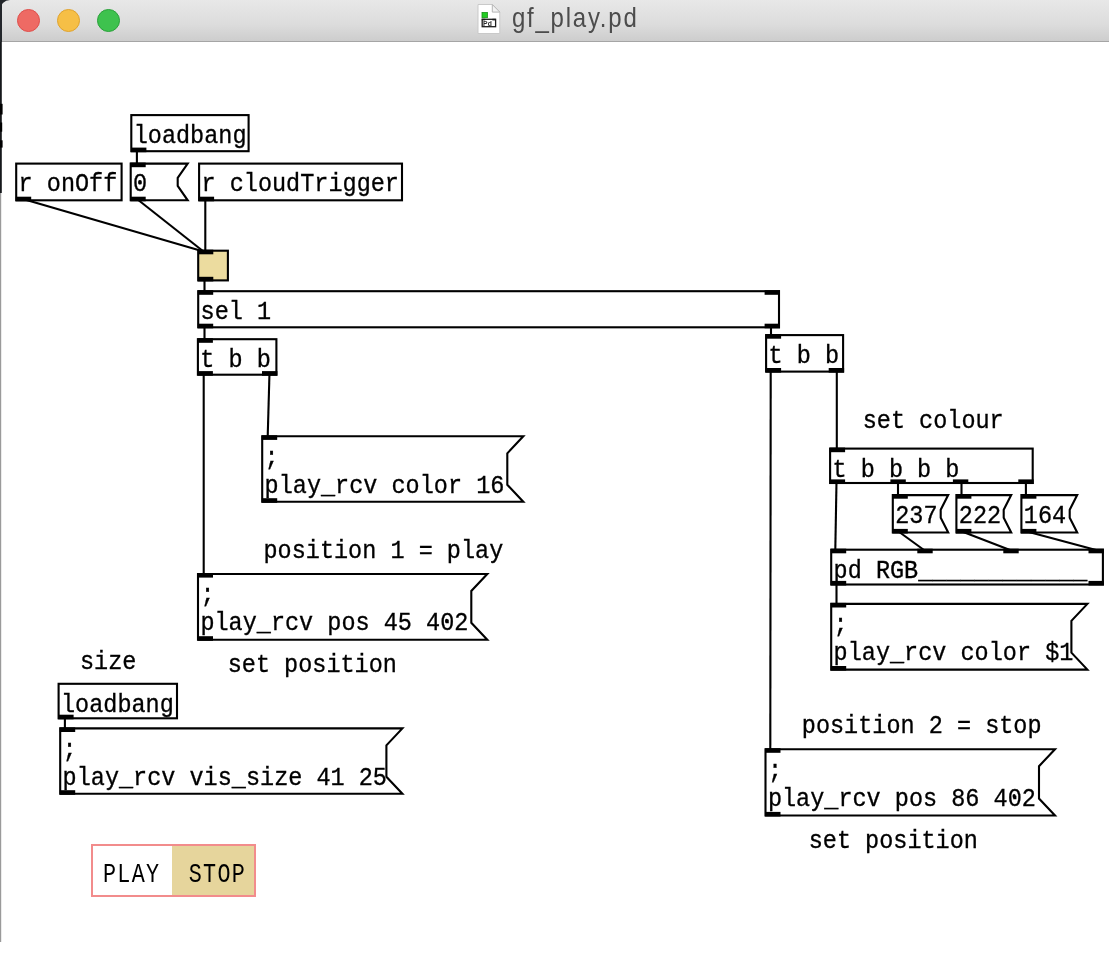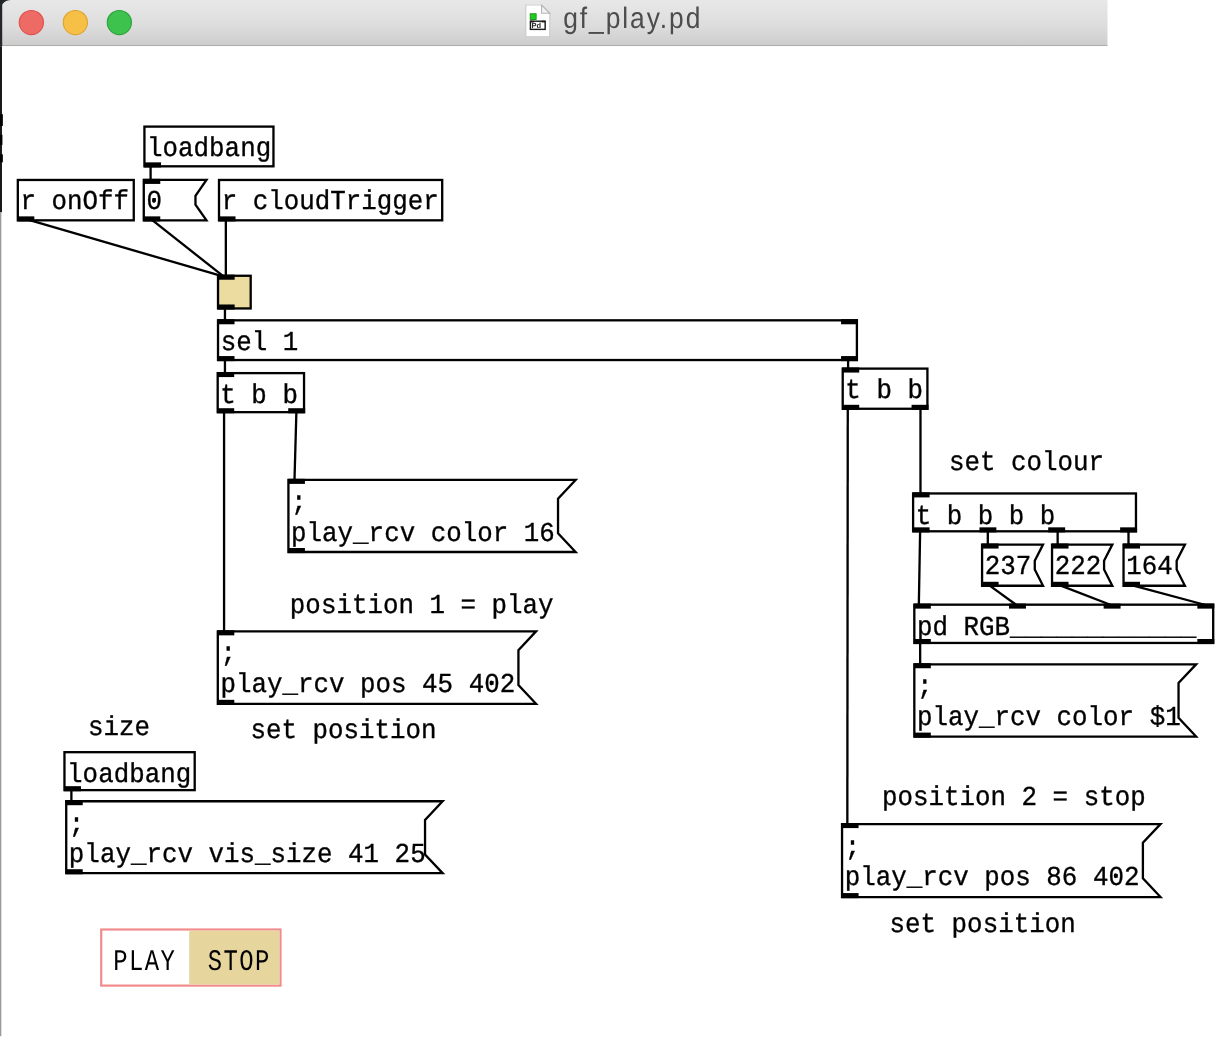--- a/index.html
+++ b/index.html
@@ -1,18 +1,18 @@
 <!DOCTYPE html>
 <html><head><meta charset="utf-8">
 <style>
   html,body{margin:0;padding:0;background:#fff;}
   #page{position:relative;width:1109px;height:956px;overflow:hidden;
         font-family:"Liberation Mono",monospace;}
   #cornerbg{position:absolute;left:0;top:0;width:16px;height:16px;background:#23262b;}
-  #tbar{position:absolute;left:0;top:0;width:1007px;height:42px;
+  #tbar{position:absolute;left:0;top:0;width:1109px;height:42px;
         background:linear-gradient(#e8e8e8 0%,#dcdcdc 60%,#cdcdcd 100%);
         border-bottom:1.5px solid #a5a5a5;box-sizing:border-box;
         border-top-left-radius:10px;}
   #lborder{position:absolute;left:0;top:0;width:2.2px;height:42px;background:#23262b;
         border-top-left-radius:3px;}
   .tl{position:absolute;top:8.5px;width:23.3px;height:23.3px;border-radius:50%;
       border:1px solid rgba(0,0,0,0.18);box-sizing:border-box;}
   #ttext{position:absolute;left:512px;top:2.4px;font-family:"Liberation Sans",sans-serif;
         font-size:24px;color:#4c4c4c;transform:scaleY(1.12);transform-origin:0 0;
         letter-spacing:1.75px;}

